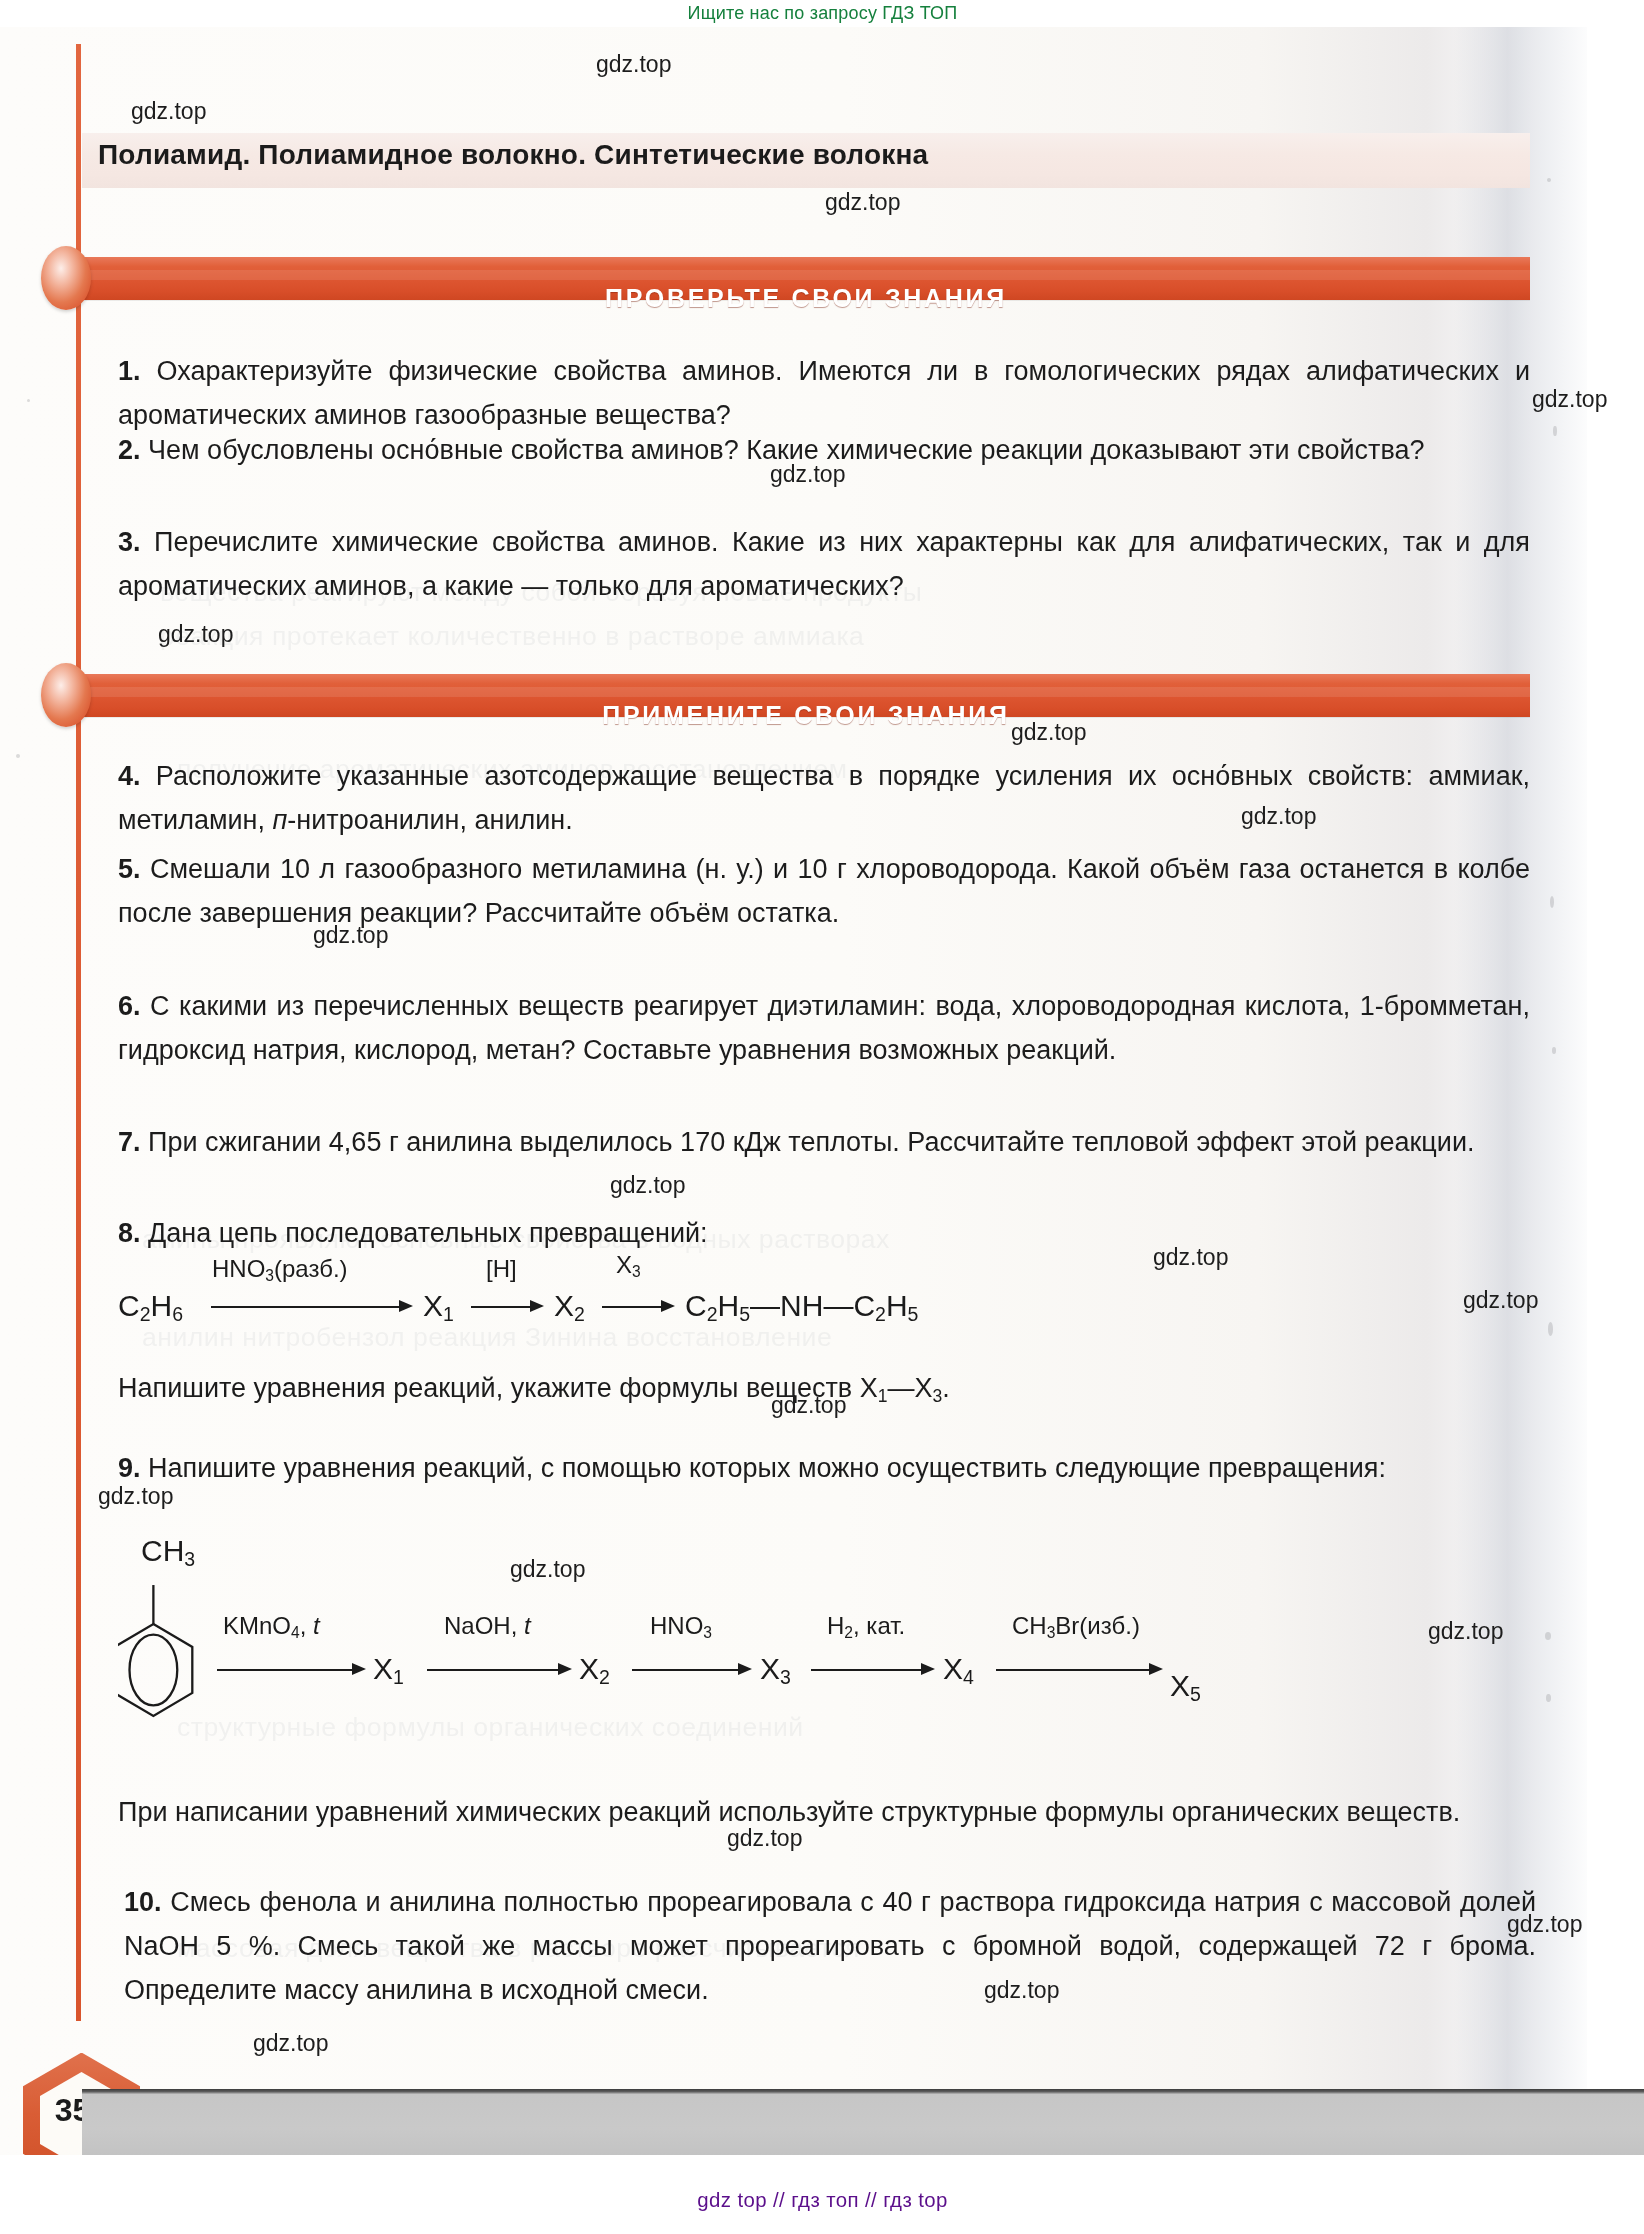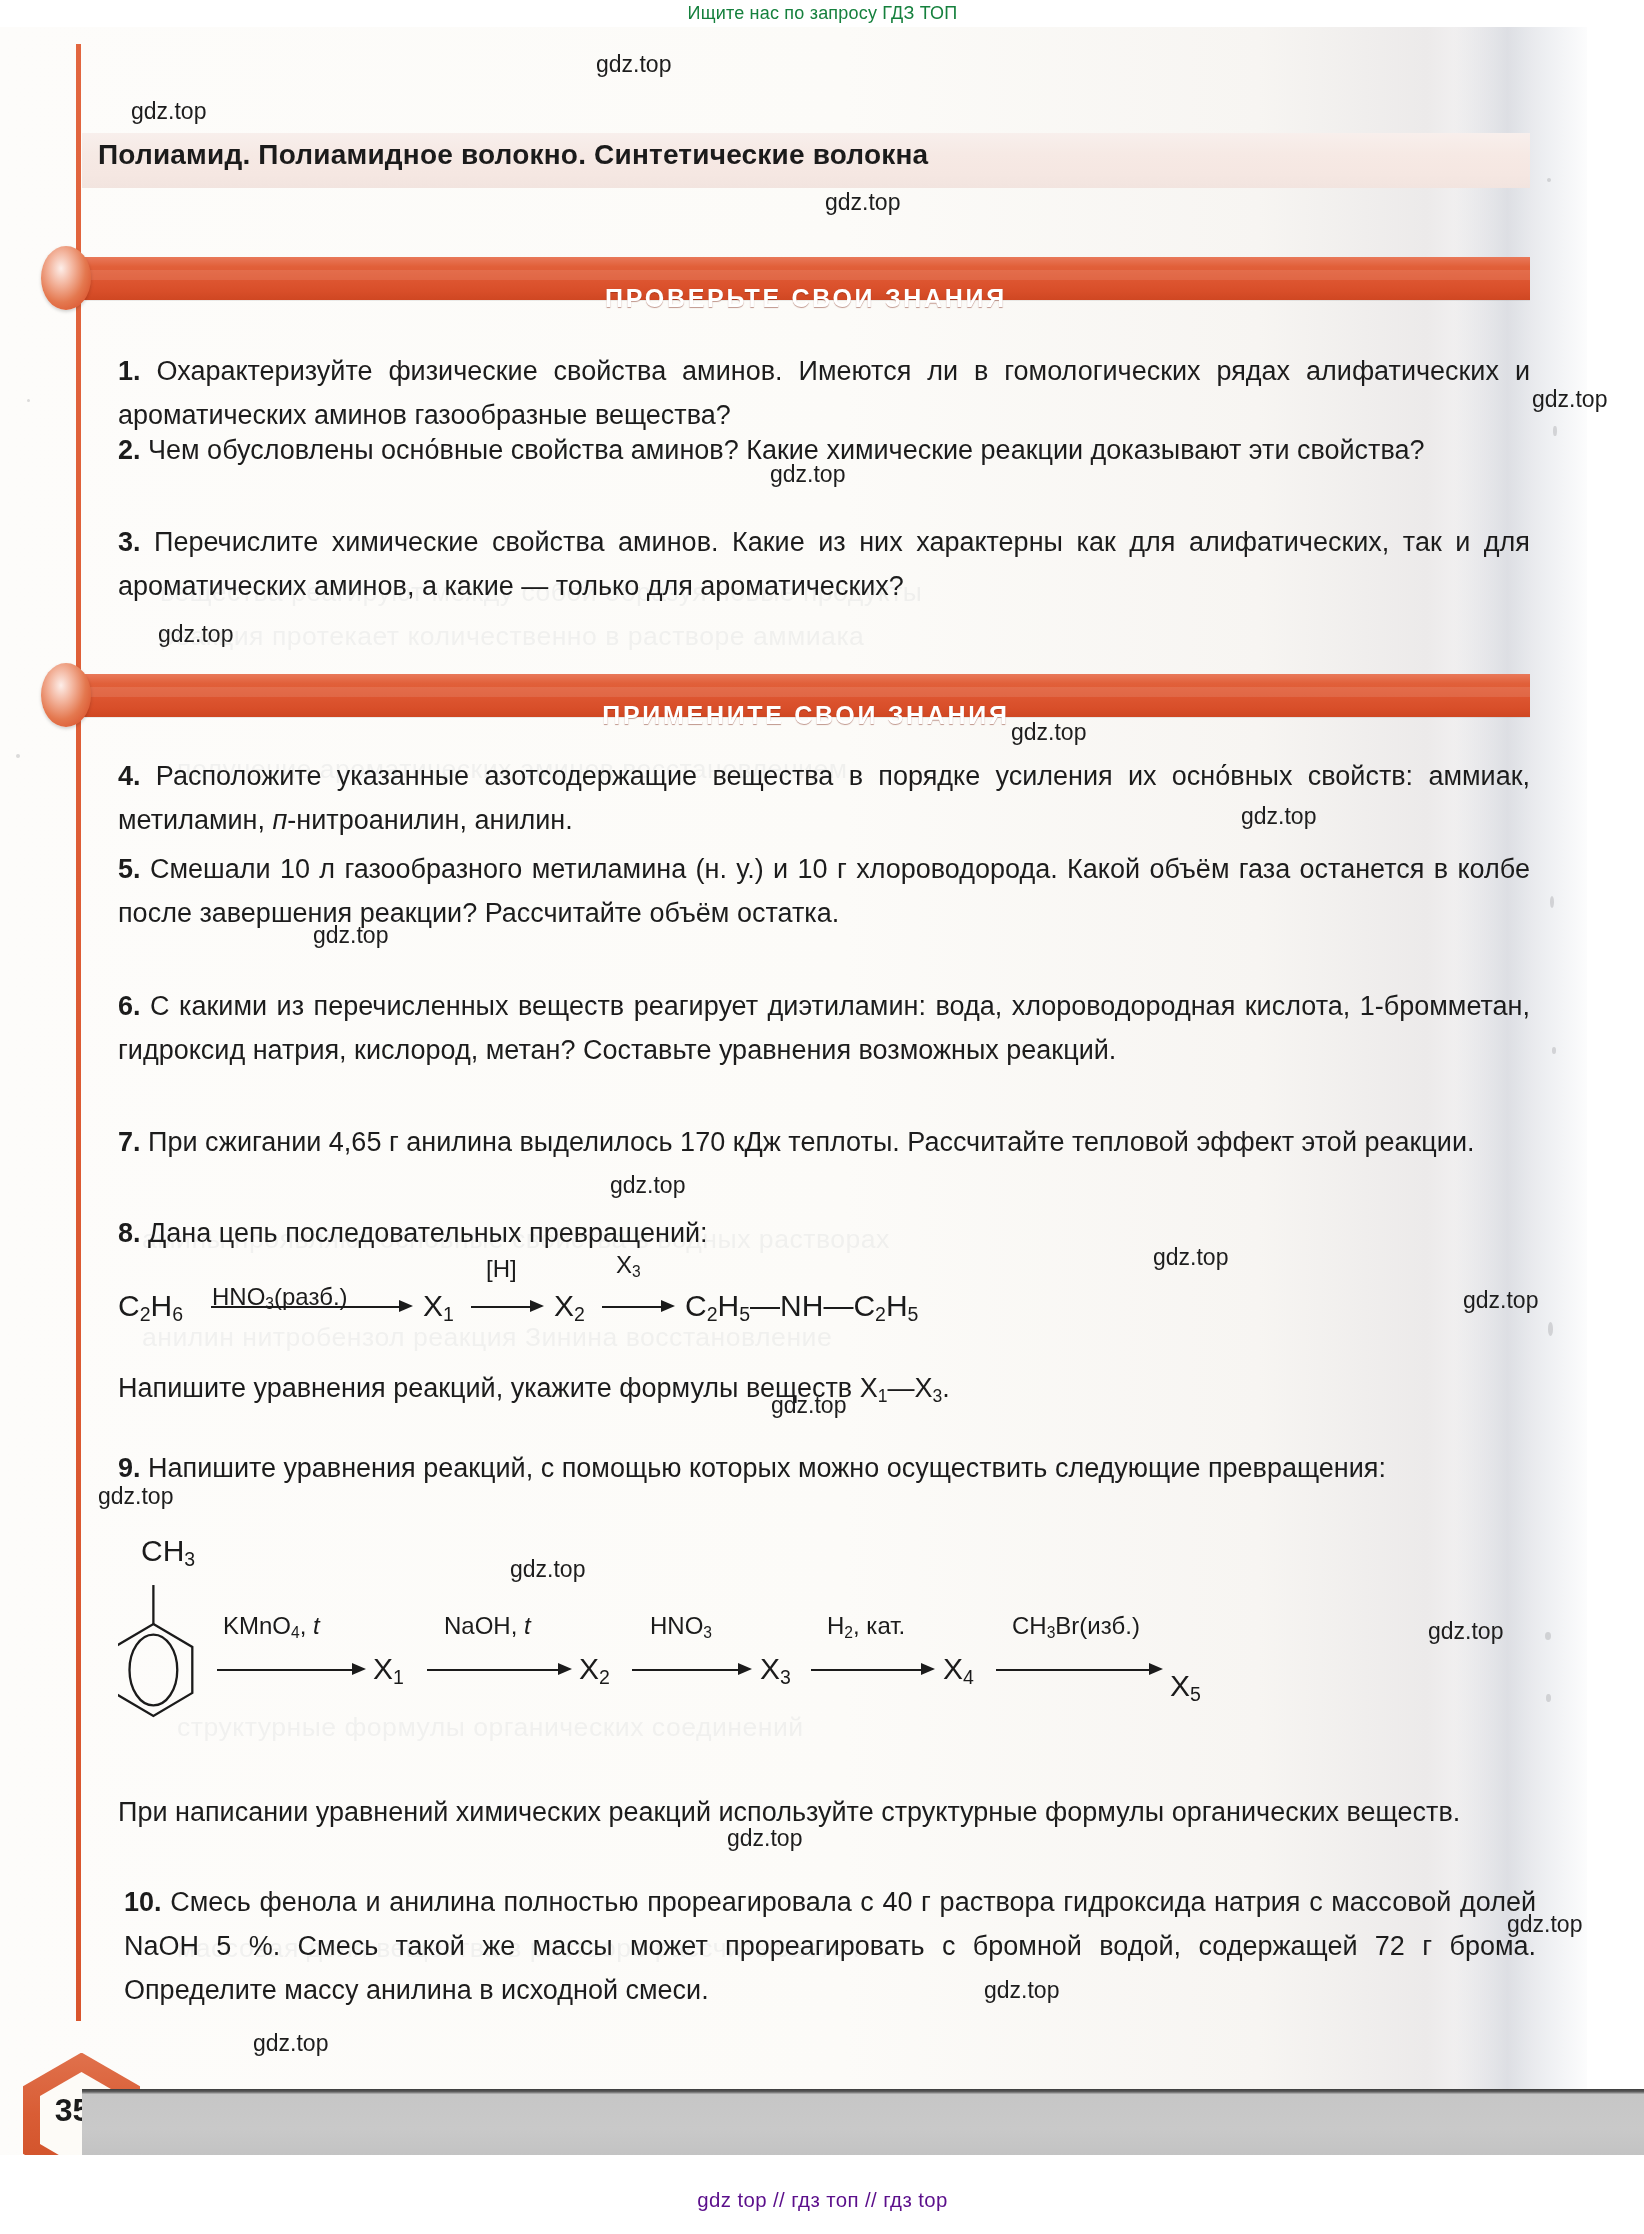--- a/index.html
+++ b/index.html
@@ -204,21 +204,21 @@
   <div class="q" style="top:957px;"><b>6.</b> <span>С какими из перечисленных веществ реагирует диэтиламин: вода, хлороводородная кислота, 1-бромметан, гидроксид натрия, кислород, метан? Составьте уравнения возможных реакций.</span></div>
 
   <div class="q" style="top:1093px;"><b>7.</b> <span>При сжигании 4,65 г анилина выделилось 170 кДж теплоты. Рассчитайте тепловой эффект этой реакции.</span></div>
 
   <div class="plain" style="top:1184px;"><b>8.</b> <span>Дана цепь последовательных превращений:</span></div>
 
   <div id="scheme8">
 
     <span class="frm" style="position:absolute;left:0;top:32px;">C<sub>2</sub>H<sub>6</sub></span>
 
-    <span class="above" style="position:absolute;left:94px;top:-1.8px;margin-top:28px;">HNO<sub>3</sub>(разб.)</span>
+    <span class="above" style="position:absolute;left:94px;top:-1.8px;">HNO<sub>3</sub>(разб.)</span>
 
     <div class="arrow-wrap" style="left:93px;top:49px;width:202px;">
       <div class="arrow-line" style="width:188px;"></div>
       <div class="arrow-head" style="left:188px;"></div>
     </div>
 
     <span class="frm" style="position:absolute;left:305px;top:32px;">X<sub>1</sub></span>
 
     <span class="above" style="position:absolute;left:368px;top:-1.8px;">[Н]</span>
     <div class="arrow-wrap" style="left:353px;top:49px;width:73px;">

